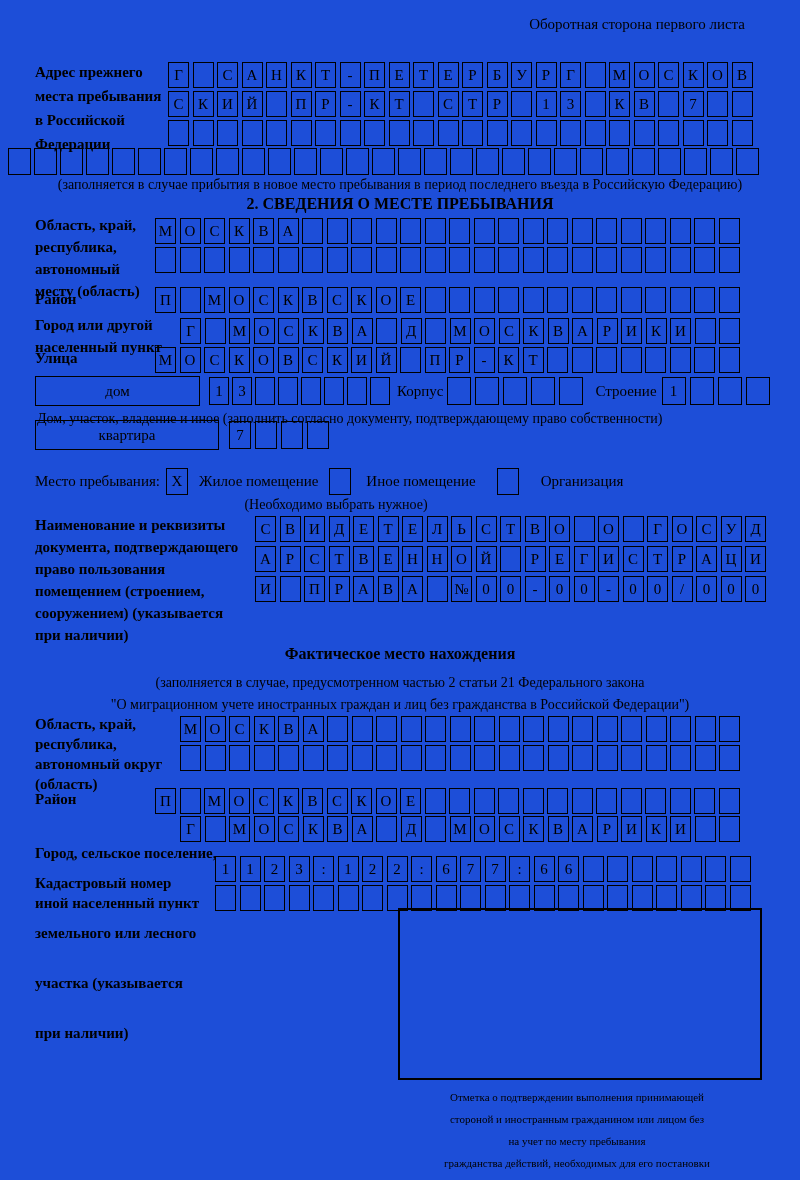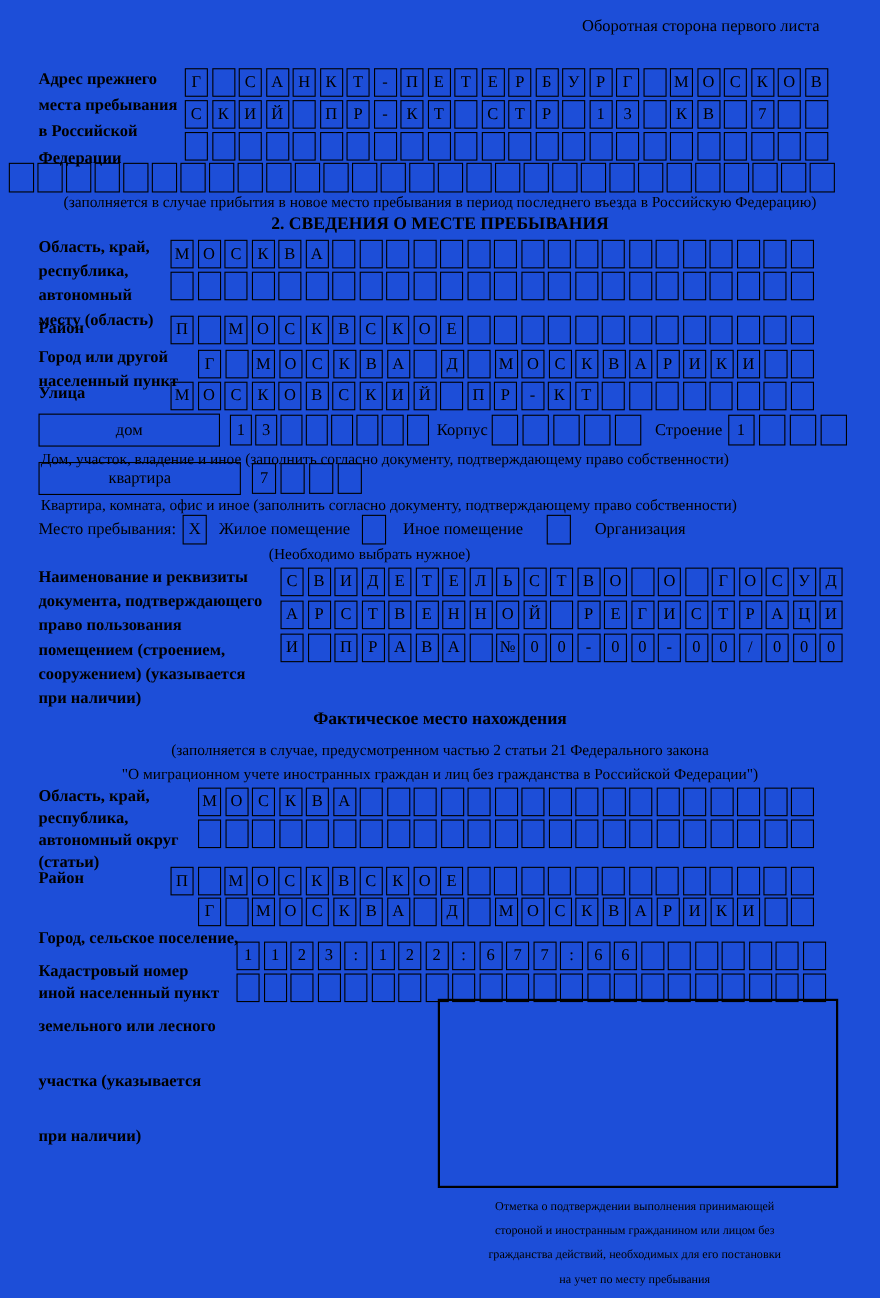--- a/index.html
+++ b/index.html
@@ -332,21 +332,20 @@
 
   <div class="row-flex" style="top:420px;left:35px">
     <div class="namedbox" style="width:184px">квартира</div>
     <div class="cellgroup g3" style="margin-left:10px">
         <div class="cell">7</div>
         <div class="cell"></div>
         <div class="cell"></div>
         <div class="cell"></div>
       </div>
   </div>
-  <div class="note-l" style="top:453px;left:37px">Квартира, комната, офис и иное (заполнить согласно документу, подтверждающему право собственности)</div>
 
   <div class="row-flex" style="top:468px;left:35px">
     <div>Место пребывания:</div>
     <div class="chk" style="margin-left:6px">X</div>
     <div style="margin-left:11px">Жилое помещение</div>
     <div class="chk" style="margin-left:11px"></div>
     <div style="margin-left:15px">Иное помещение</div>
     <div class="chk" style="margin-left:21px"></div>
     <div style="margin-left:22px">Организация</div>
   </div>
@@ -431,21 +430,21 @@
     </div>
 
   <div class="title" style="top:645px">Фактическое место нахождения</div>
   <div class="note-c" style="top:675px">(заполняется в случае, предусмотренном частью 2 статьи 21 Федерального закона</div>
   <div class="note-c" style="top:697px">"О миграционном учете иностранных граждан и лиц без гражданства в Российской Федерации")</div>
 
   <div class="lbl lh20" style="top:714px;left:35px">
     <div>Область, край,</div>
     <div>республика,</div>
     <div>автономный округ</div>
-    <div>(статьи)</div>
+    <div>(область)</div>
   </div>
   <div class="cells" style="top:716px;left:180px">
       <div class="cell">М</div>
       <div class="cell">О</div>
       <div class="cell">С</div>
       <div class="cell">К</div>
       <div class="cell">В</div>
       <div class="cell">А</div>
       <div class="cell"></div>
       <div class="cell"></div>
@@ -601,17 +600,17 @@
       <div class="cell"></div>
       <div class="cell"></div>
       <div class="cell"></div>
       <div class="cell"></div>
     </div>
 
   <div class="rect" style="top:908px;left:398px;width:364px;height:172px"></div>
   <div class="cap" style="top:1086px;left:372px;width:410px">
     <div>Отметка о подтверждении выполнения принимающей</div>
     <div>стороной и иностранным гражданином или лицом без</div>
+    <div>на учет по месту пребывания</div>
     <div>гражданства действий, необходимых для его постановки</div>
-    <div>на учет по месту пребывания</div>
   </div>
 
 </div>
 
 </body></html>

